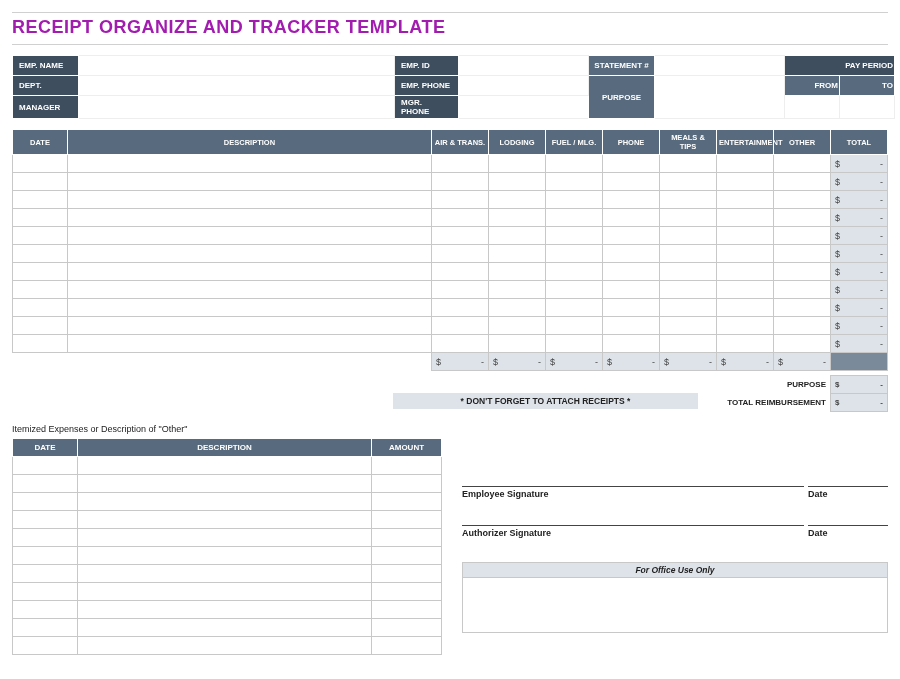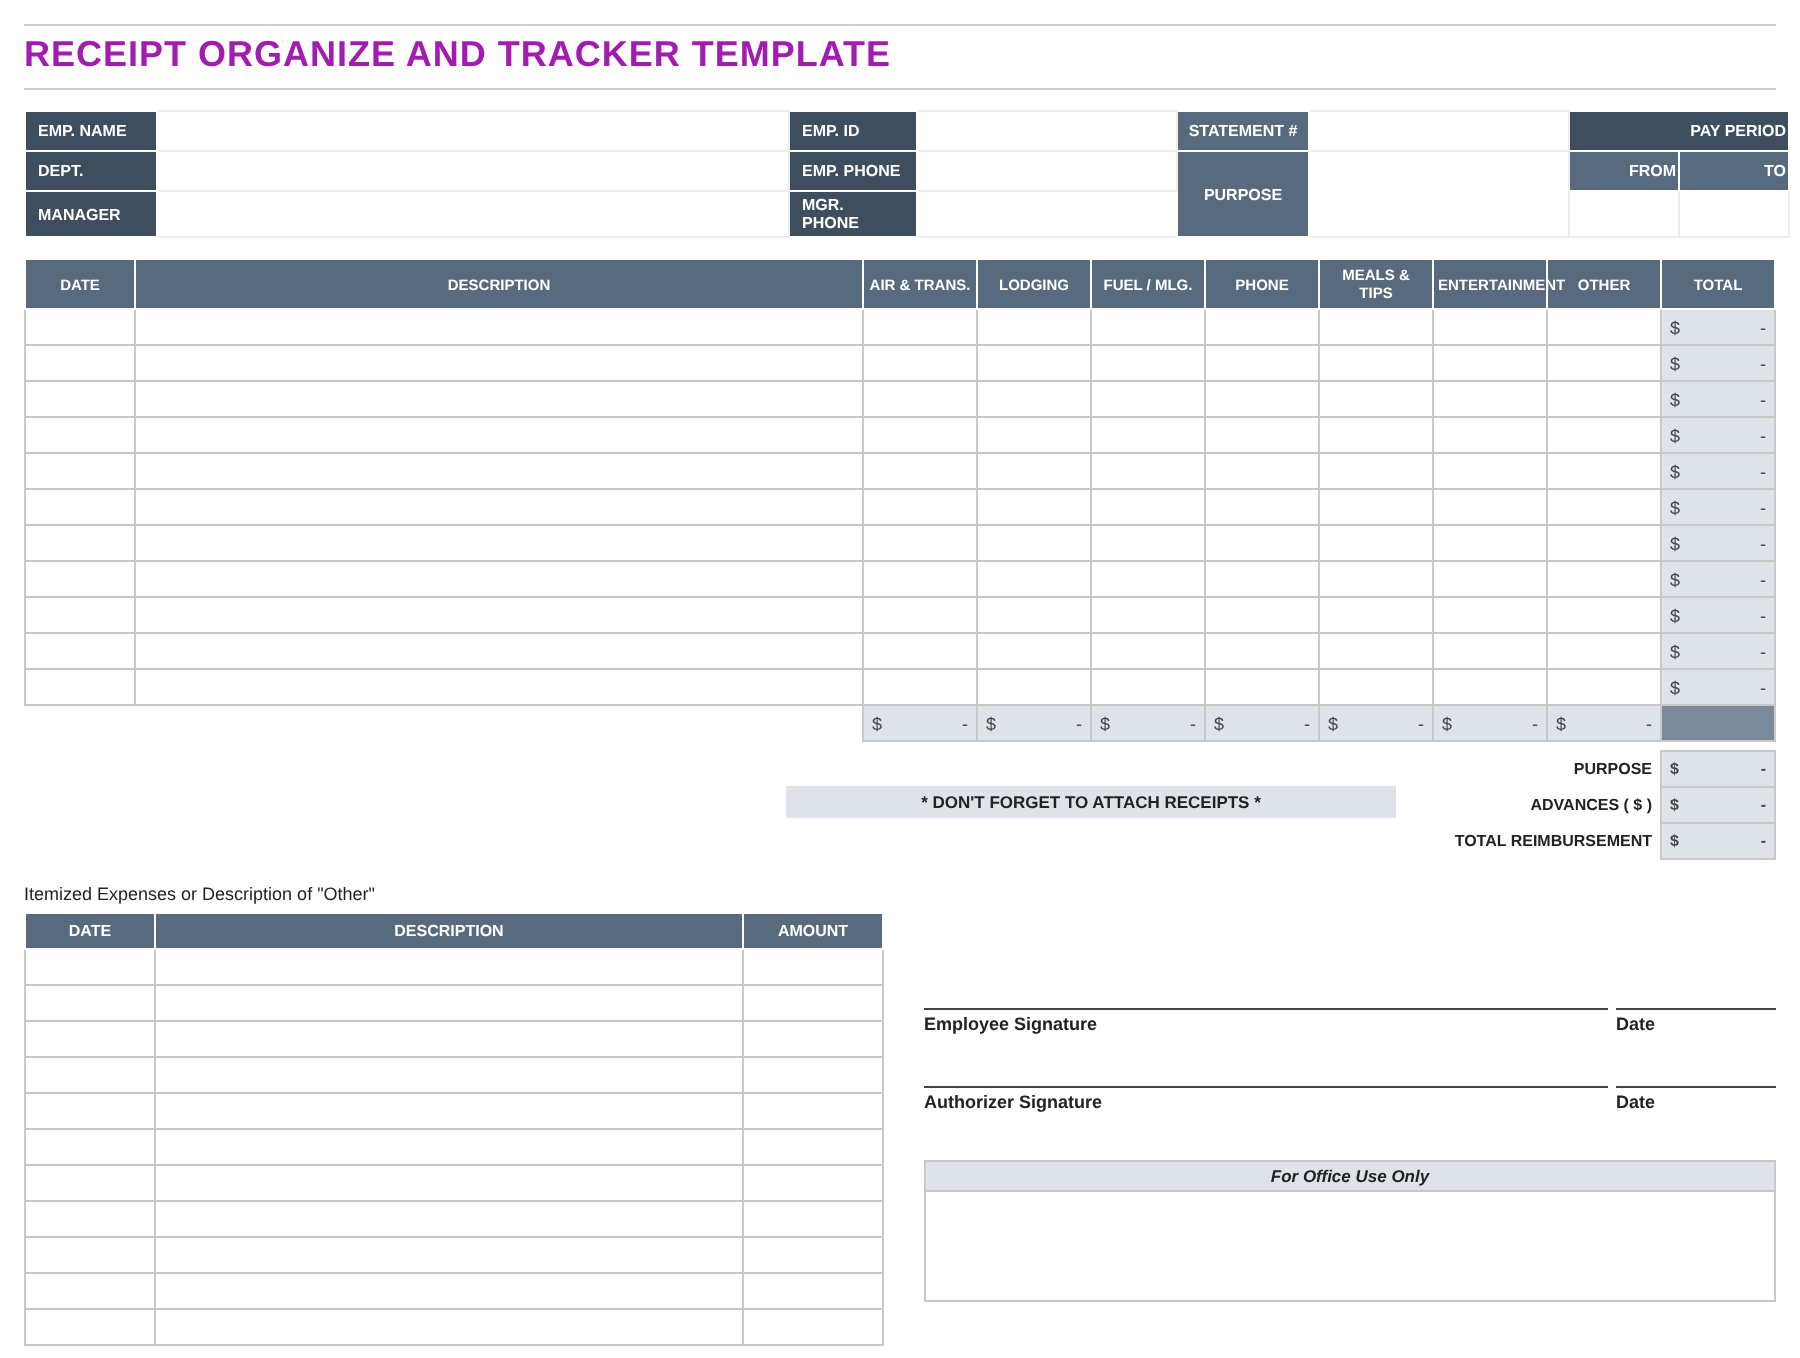--- a/index.html
+++ b/index.html
@@ -421,29 +421,20 @@
           <tr>
         <td class="lbl">PURPOSE</td>
         <td class="amt">
               <span>
                 <i style="font-style: normal;">$</i>
                 <i style="font-style: normal;">-</i>
               </span>
             </td>
       </tr>
       <tr>
-        <td class="lbl">ADVANCES  ( $ )</td>
-        <td class="amt">
-              <span>
-                <i style="font-style: normal;">$</i>
-                <i style="font-style: normal;">-</i>
-              </span>
-            </td>
-      </tr>
-      <tr>
         <td class="lbl">TOTAL REIMBURSEMENT</td>
         <td class="amt">
               <span>
                 <i style="font-style: normal;">$</i>
                 <i style="font-style: normal;">-</i>
               </span>
             </td>
       </tr>
     </tbody>
       </table>

